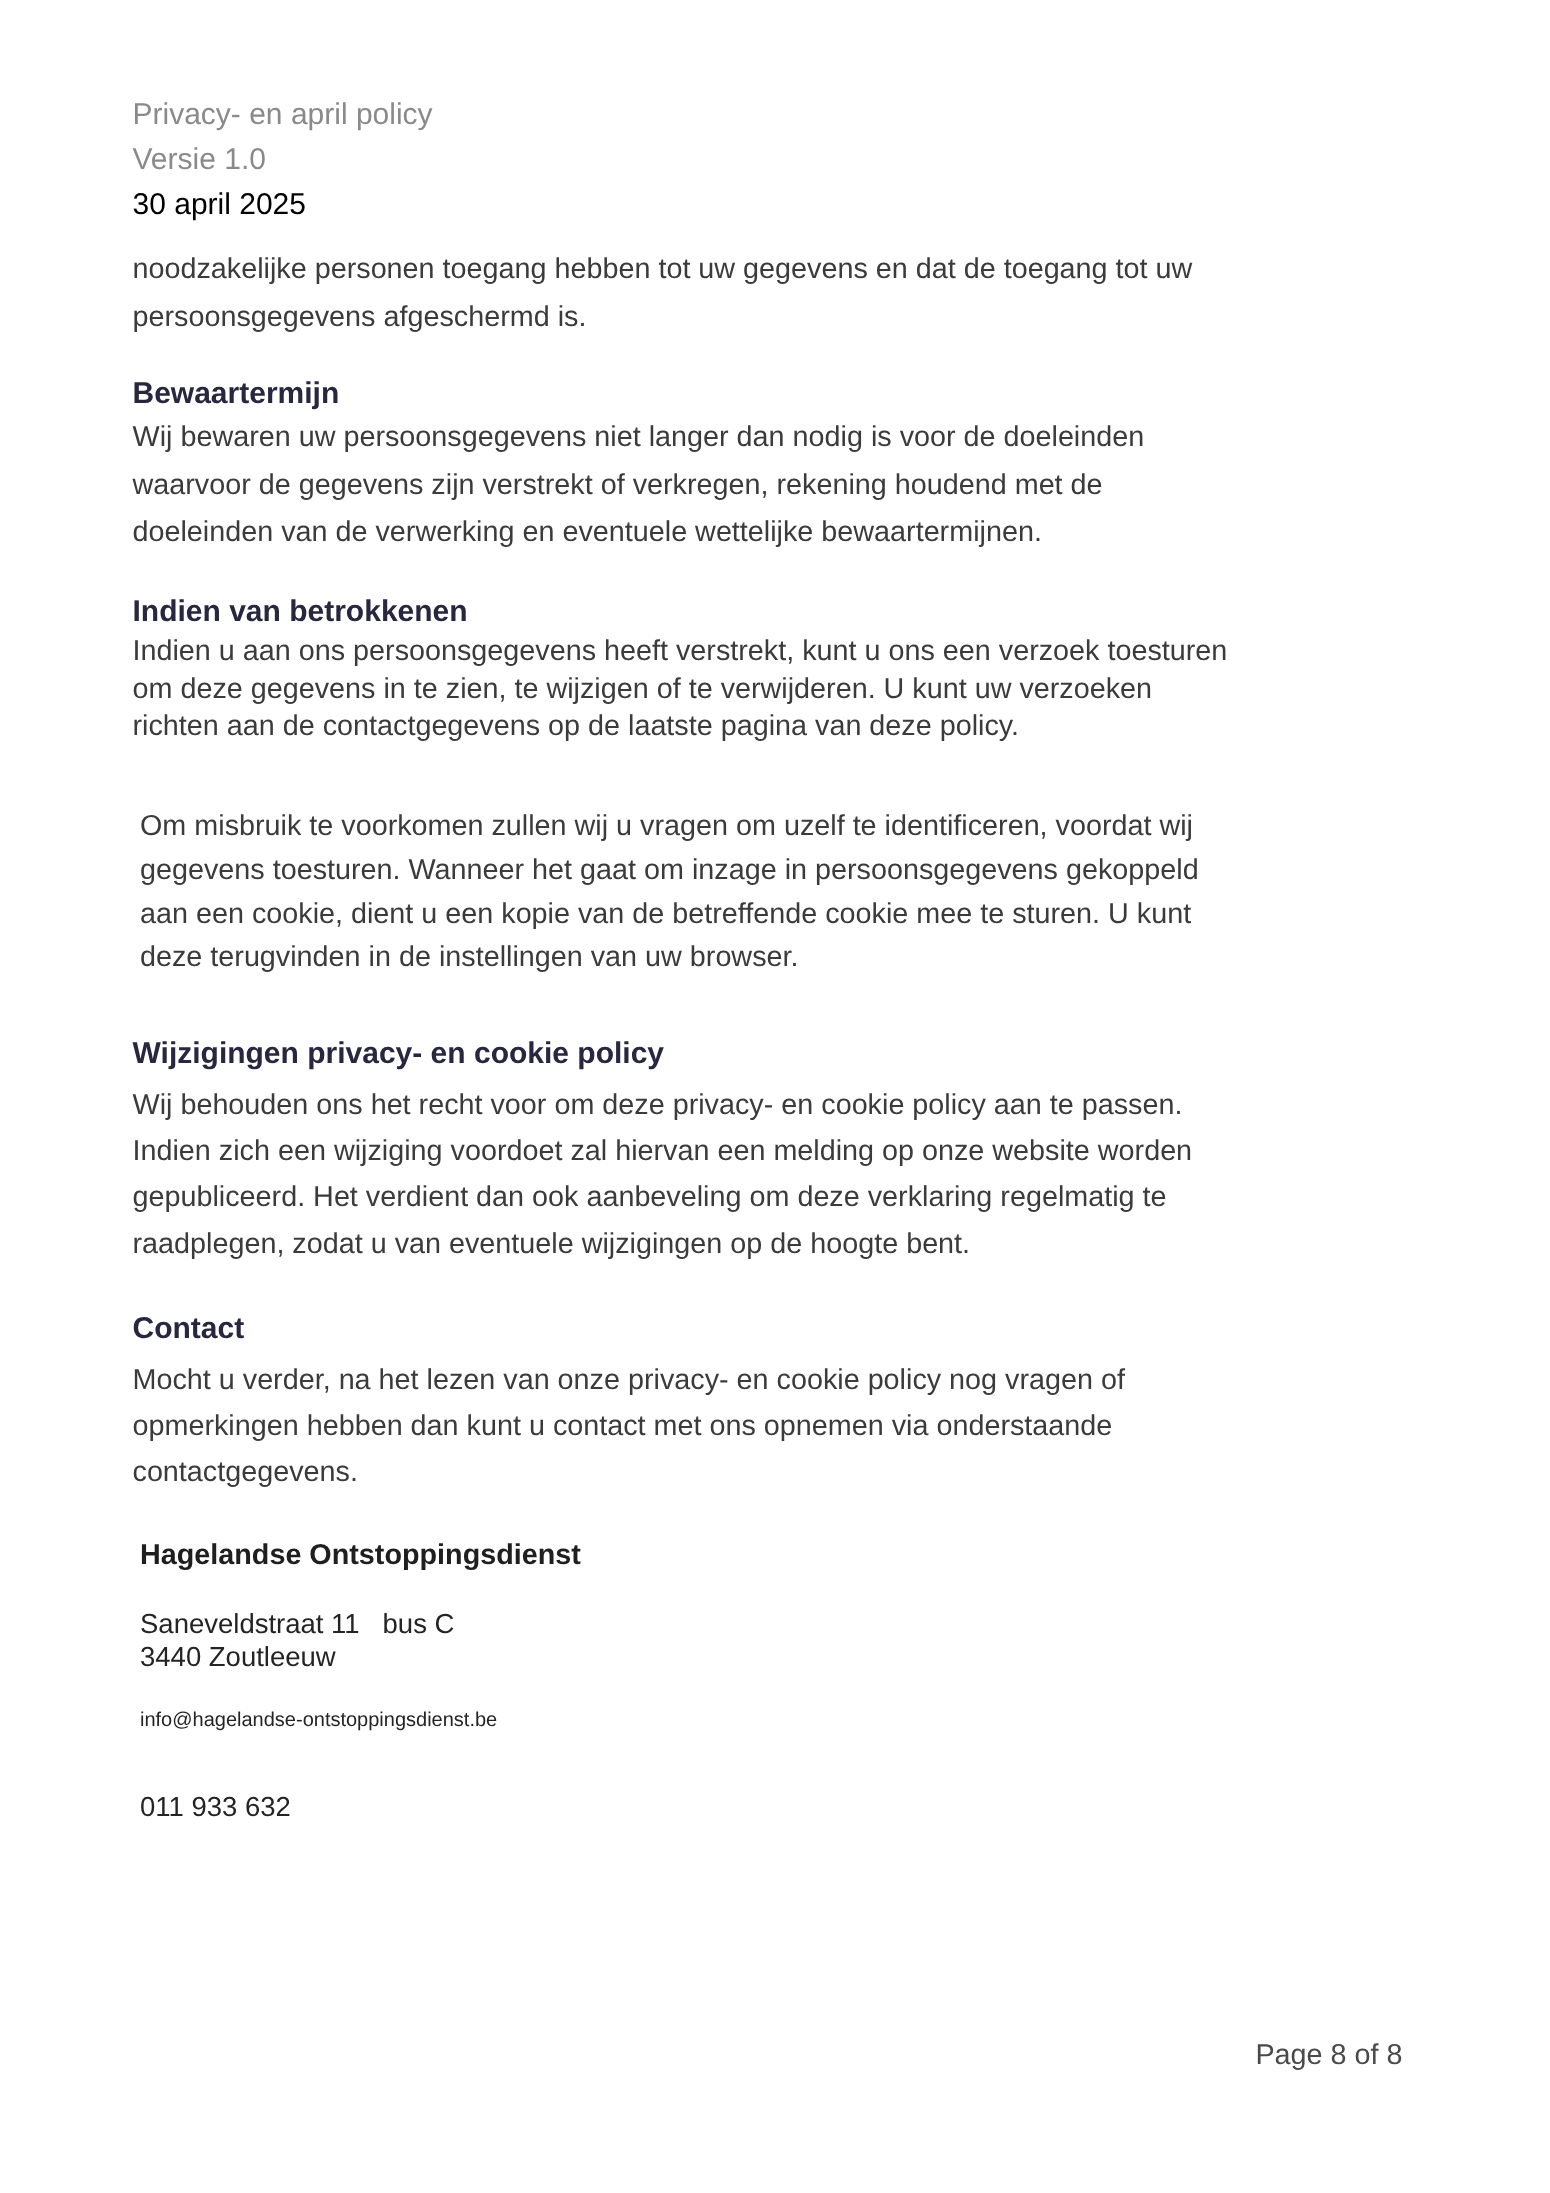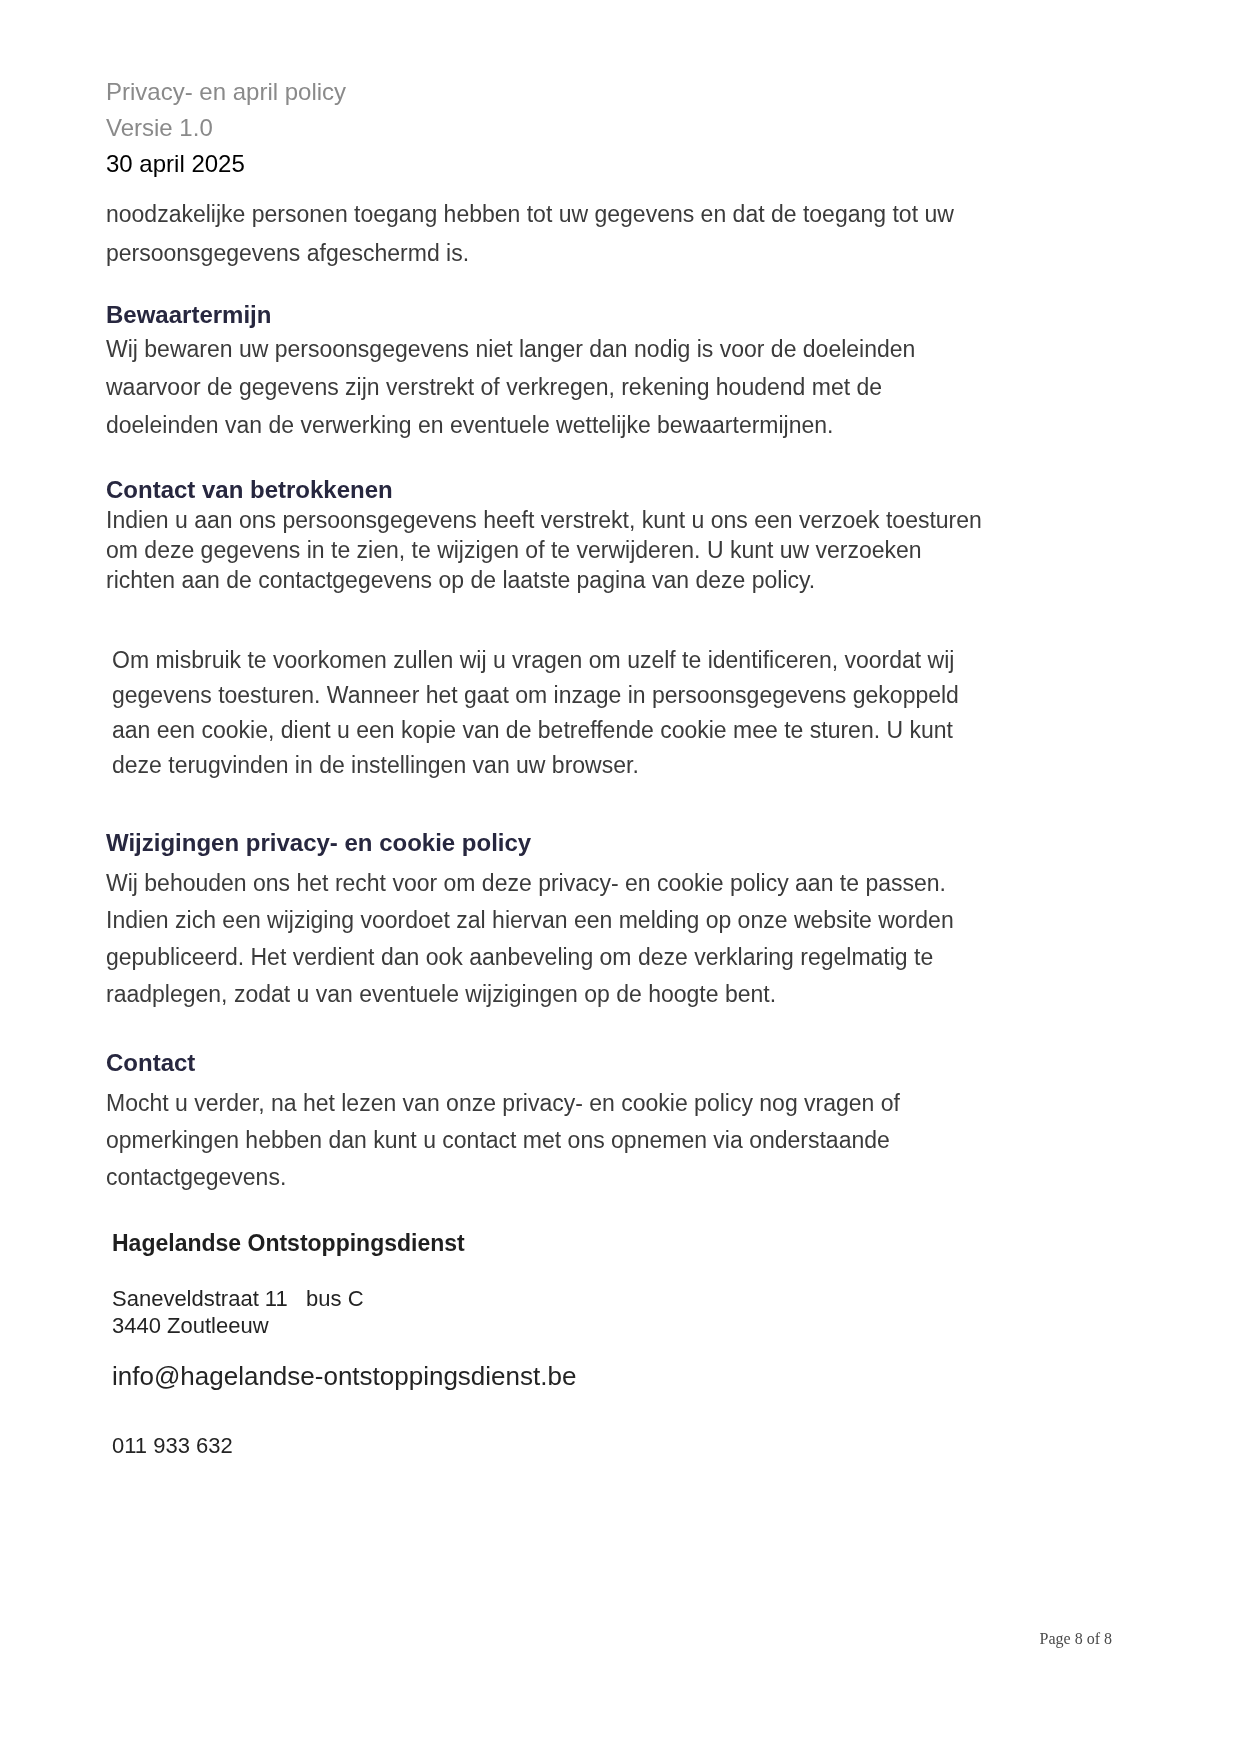--- a/index.html
+++ b/index.html
@@ -52,30 +52,30 @@
   .company {
     margin-top: 32px;
     padding-left: 6px;
     font-size: 23px;
     font-weight: bold;
     line-height: 30px;
     color: #1f1f1f;
   }
   .address { margin-top: 27px; padding-left: 6px; font-size: 22px; color: #242424; }
   .address .line { line-height: 27px; }
-  .email   { margin-top: 24px; padding-left: 6px; font-size: 26px; line-height: 27px; color: #242424; }
+  .email   { margin-top: 24px; padding-left: 6px; font-size: 16px; line-height: 27px; color: #242424; }
   .phone   { margin-top: 42px; padding-left: 6px; font-size: 22px; line-height: 27px; color: #242424; }
 
   
   .footer {
     position: absolute;
     top: 1630px;
-    right: 128px;
-    font-family: Liberation Serif, serif;
-    font-size: 16px;
+    right: 118px;
+    font-family: Liberation Sans, sans-serif;
+    font-size: 23px;
     color: #4a4a4a;
   }
 </style>
 </head>
 <body>
 
 <div class="page">
 
   <div class="doc-header">
     <div class="line muted">Privacy- en april policy</div>
@@ -88,21 +88,21 @@
     <div class="line">persoonsgegevens afgeschermd is.</div>
   </div>
 
   <h2 class="h-bewaartermijn">Bewaartermijn</h2>
   <div class="para lh38 p-bewaartermijn">
     <div class="line">Wij bewaren uw persoonsgegevens niet langer dan nodig is voor de doeleinden</div>
     <div class="line">waarvoor de gegevens zijn verstrekt of verkregen, rekening houdend met de</div>
     <div class="line">doeleinden van de verwerking en eventuele wettelijke bewaartermijnen.</div>
   </div>
 
-  <h2 class="h-rechten">Contact van betrokkenen</h2>
+  <h2 class="h-rechten">Indien van betrokkenen</h2>
   <div class="para lh30 p-rechten">
     <div class="line">Indien u aan ons persoonsgegevens heeft verstrekt, kunt u ons een verzoek toesturen</div>
     <div class="line">om deze gegevens in te zien, te wijzigen of te verwijderen. U kunt uw verzoeken</div>
     <div class="line">richten aan de contactgegevens op de laatste pagina van deze policy.</div>
   </div>
   <div class="para lh35 p-misbruik">
     <div class="line">Om misbruik te voorkomen zullen wij u vragen om uzelf te identificeren, voordat wij</div>
     <div class="line">gegevens toesturen. Wanneer het gaat om inzage in persoonsgegevens gekoppeld</div>
     <div class="line">aan een cookie, dient u een kopie van de betreffende cookie mee te sturen. U kunt</div>
     <div class="line">deze terugvinden in de instellingen van uw browser.</div>

